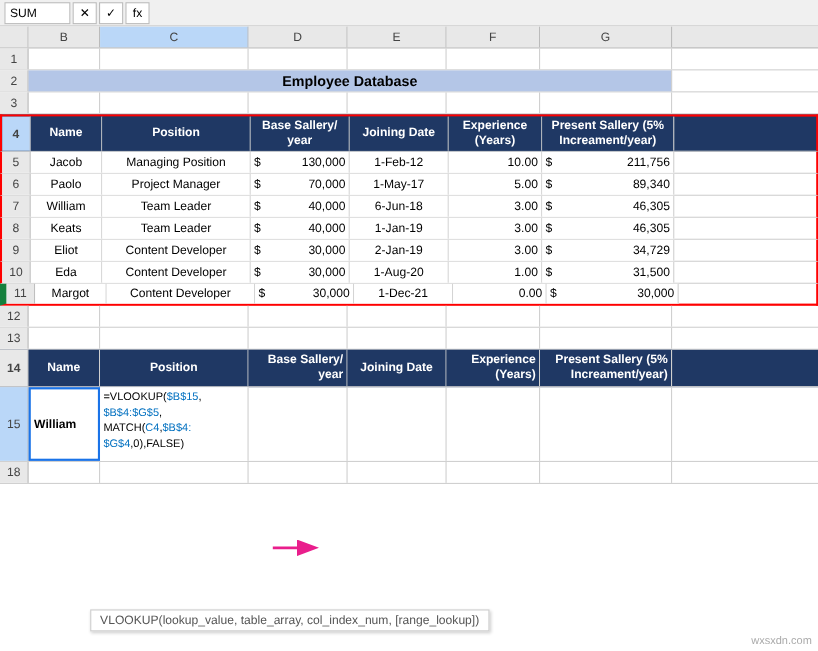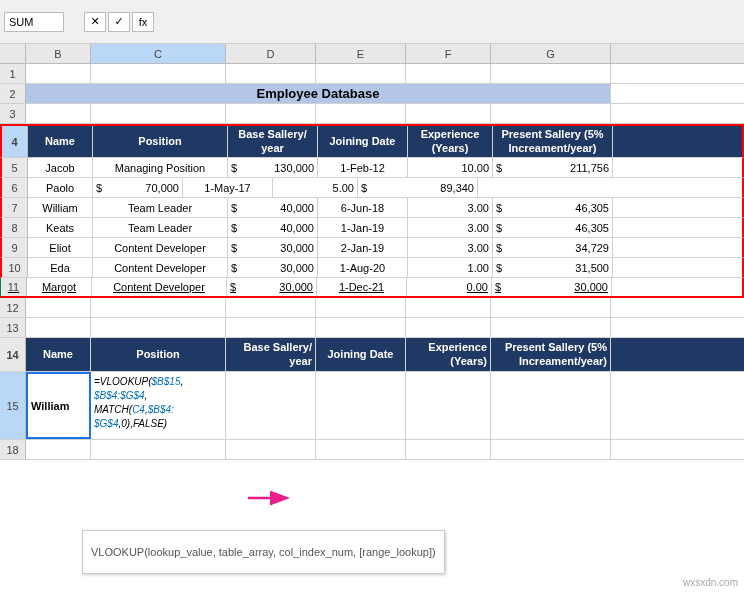--- a/index.html
+++ b/index.html
@@ -10,25 +10,25 @@
       width: 744px;
       height: 592px;
       overflow: hidden;
       position: relative;
     }
 
     
     .toolbar {
       display: flex;
       align-items: center;
-      height: 44px;
+      height: 24px;
       background: #f0f0f0;
       border-bottom: 1px solid #ccc;
       padding: 0 4px;
-      gap: 20px;
+      gap: 2px;
     }
     .name-box {
       width: 60px;
       height: 20px;
       border: 1px solid #bbb;
       padding: 0 4px;
       font-size: 11px;
       background: white;
     }
     .toolbar-dividers {
@@ -149,21 +149,20 @@
 
     
     .formula-cell {
       background: #fff;
       color: #000;
       font-size: 10px;
       white-space: normal;
       line-height: 1.3;
       align-items: flex-start;
       padding-top: 2px;
-      font-style: italic;
     }
 
     
     .formula-bar-highlight {
       border: 2px solid #e91e8c;
     }
 
     .row-tall { min-height: 34px; }
     .row-normal { min-height: 20px; }
     .row-formula { min-height: 68px; }
@@ -182,21 +181,21 @@
       background: #bad7f8;
     }
     .selected-row-header {
       background: #bad7f8;
     }
 
     .formula-popup {
       position: absolute;
       background: white;
       border: 1px solid #ccc;
-      padding: 15px 8px;
+      padding: 3px 8px;
       font-size: 11px;
       color: #555;
       box-shadow: 1px 1px 3px rgba(0,0,0,0.2);
     }
 
     .blue-text { color: #0070c0; }
   </style>
 </head>
 <body>
 
@@ -272,20 +271,21 @@
       <div class="cell col-f right">10.00</div>
       <div class="cell col-g right">
           <span>$</span>
           <span style="margin-left:auto;">211,756</span>
         </div>
     </div>
 
     <div class="grid-row data-row row-normal" style="border-left: 2px solid #ff0000; border-right: 2px solid #ff0000;">
       <div class="row-header">6</div>
       <div class="cell col-b center">Paolo</div>
+      <div class="cell col-c center">Project Manager</div>
       <div class="cell col-d" style="display:flex;">
           <span>$</span>
           <span style="margin-left:auto;">70,000</span>
         </div>
       <div class="cell col-e center">1-May-17</div>
       <div class="cell col-f right">5.00</div>
       <div class="cell col-g right" style="display:flex;">
           <span>$</span>
           <span style="margin-left:auto;">89,340</span>
         </div>
@@ -348,21 +348,21 @@
           <span style="margin-left:auto;">30,000</span>
         </div>
       <div class="cell col-e center">1-Aug-20</div>
       <div class="cell col-f right">1.00</div>
       <div class="cell col-g right" style="display:flex;">
           <span>$</span>
           <span style="margin-left:auto;">31,500</span>
         </div>
     </div>
 
-    <div class="grid-row data-row row-normal" style="border-left: 1px solid #15803d; border-right: 2px solid #ff0000; border-bottom: 2px solid #ff0000; text-decoration: underline;">
+    <div class="grid-row data-row row-normal" style="border-left: 6px solid #15803d; border-right: 2px solid #ff0000; border-bottom: 2px solid #ff0000;">
       <div class="row-header">11</div>
       <div class="cell col-b center">Margot</div>
       <div class="cell col-c center">Content Developer</div>
       <div class="cell col-d" style="display:flex;">
           <span>$</span>
           <span style="margin-left:auto;">30,000</span>
         </div>
       <div class="cell col-e center">1-Dec-21</div>
       <div class="cell col-f right">0.00</div>
       <div class="cell col-g right" style="display:flex;">
@@ -400,21 +400,21 @@
       <div class="cell col-f center" style="background:#1f3864;color:#fff;font-weight:bold;justify-content:center;white-space:normal;line-height:1.2;">Experience (Years)</div>
       <div class="cell col-g center" style="background:#1f3864;color:#fff;font-weight:bold;justify-content:center;white-space:normal;line-height:1.2;">Present Sallery (5% Increament/year)</div>
     </div>
 
     <div class="grid-row row-formula" style="position:relative;">
       <div class="row-header selected-row-header" style="background:#bad7f8;">15</div>
       <div class="cell col-b" style="font-weight:bold;border: 2px solid #1a73e8;">William</div>
       <div class="cell col-c formula-cell" style="background:#fff;font-size:10px;white-space:normal;line-height:1.4;align-items:flex-start;padding-top:3px;">
         <span>
           =VLOOKUP(<span class="blue-text">$B$15</span>,<br>
-          <span class="blue-text">$B$4:$G$4</span>,<br>
+          <span class="blue-text">$B$4:$G$5</span>,<br>
           MATCH(<span class="blue-text">C4</span>,<span class="blue-text">$B$4:</span><br>
           <span class="blue-text">$G$4</span>,0),FALSE)
         </span>
       </div>
       <div class="cell col-d"></div>
       <div class="cell col-e"></div>
       <div class="cell col-f"></div>
       <div class="cell col-g"></div>
     </div>
 

